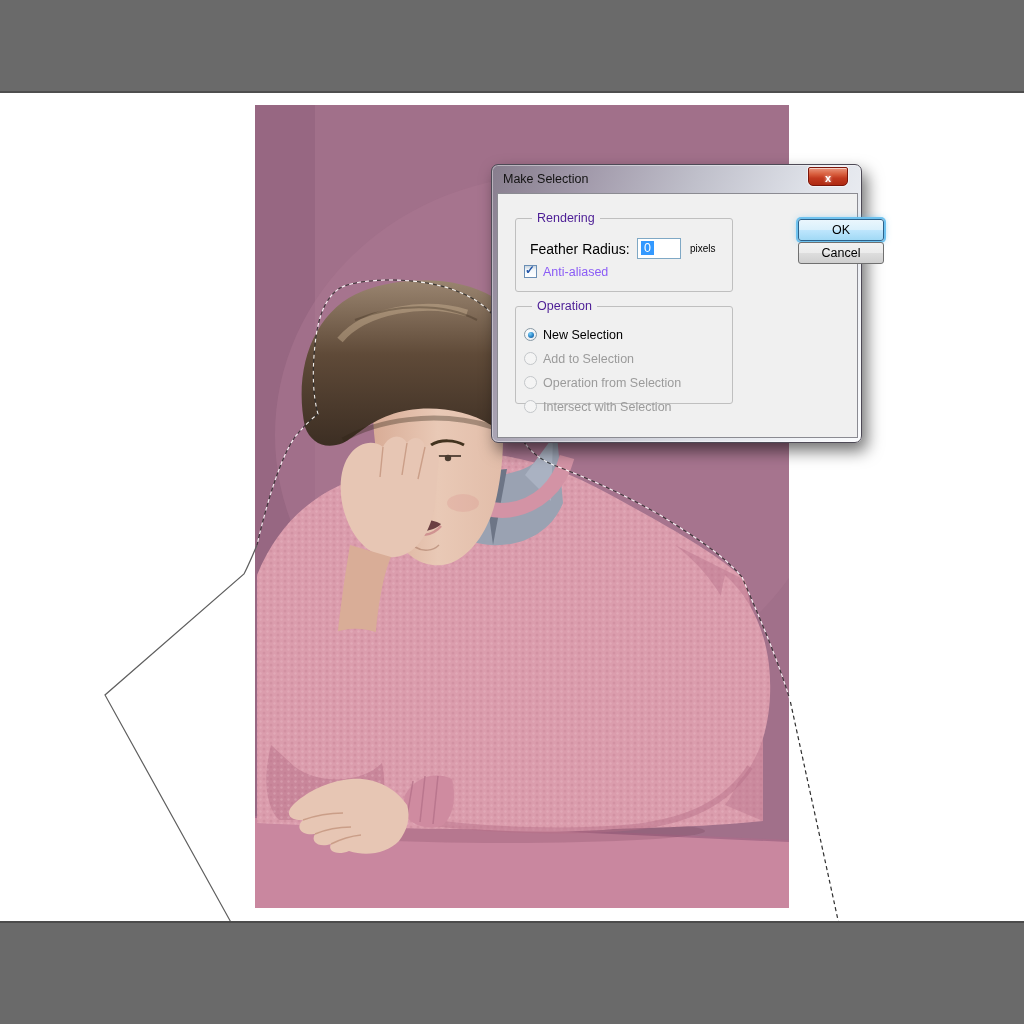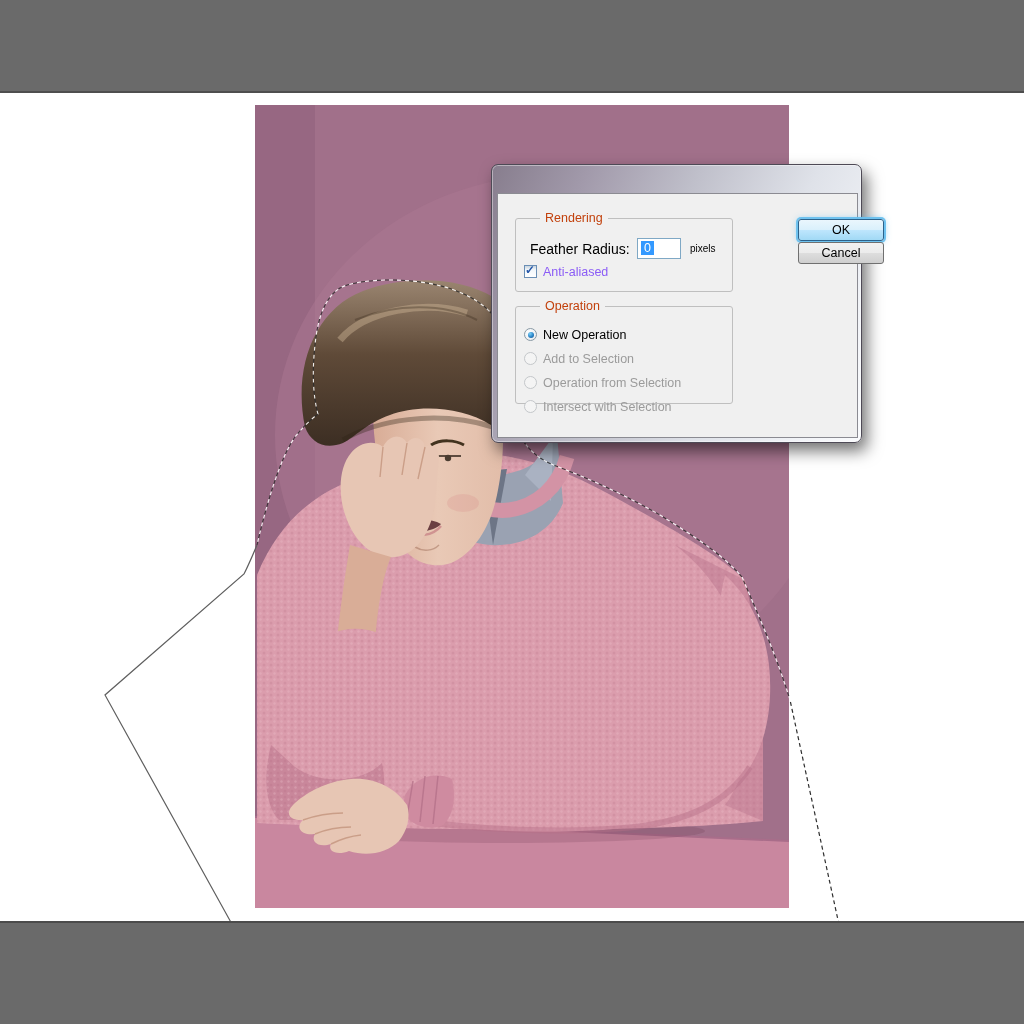--- a/index.html
+++ b/index.html
@@ -34,21 +34,21 @@
        border:1px solid #7c150a;border-radius:2px 2px 5px 5px;
        box-shadow:0 0 0 1px rgba(255,255,255,.5), inset 0 1px 0 rgba(255,255,255,.55);
        text-align:center;cursor:pointer;}
   .closebtn span{color:#fff;font-size:11px;font-weight:bold;line-height:18px;
        text-shadow:0 0 3px rgba(255,255,255,.9);}
   .client{position:absolute;left:5px;top:28px;width:361px;height:245px;
        background:#f0f0f0;border:1px solid #8b8b92;}
 
   .group{position:absolute;left:17px;width:218px;border:1px solid #bfbfbf;border-radius:3px;}
   .group .legend{position:absolute;top:-8px;left:16px;background:#f0f0f0;padding:0 5px;
-       font-size:12.5px;color:#c2410c;margin-left:8px;}
+       font-size:12.5px;color:#4c1d95;}
   .group.rendering{top:24px;height:74px;}
   .group.operation{top:112px;height:98px;}
 
   .feather-label{position:absolute;left:14px;top:20px;font-size:14px;color:#000;line-height:20px;}
   .textbox{position:absolute;left:121px;top:19px;width:44px;height:21px;background:#fff;
        border:1px solid #7fa8c5;padding:2px 3px;font-size:12.5px;cursor:text;}
   .textbox .sel{background:#3399ff;color:#fff;padding:0 3px;}
   .pixels{position:absolute;left:174px;top:20px;font-size:10px;color:#000;line-height:20px;}
 
   .checkrow{position:absolute;left:8px;top:46px;height:14px;}
@@ -169,20 +169,26 @@
     <path d="M233,926 L847,966" stroke="#c6c6c6" stroke-width="1.2" fill="none"></path>
     <path d="M847,966 L838,920 L790,700" stroke="#2e2e2e" stroke-width="1.2" fill="none" stroke-dasharray="4 3"></path>
 
     <g fill="none" stroke-width="1.1">
       <path d="M790,700 C776,654 757,612 742,577 C724,556 700,540 660,515 C620,492 580,475 556,466 C540,460 528,450 520,436 C512,420 506,396 506,372 C506,348 500,326 492,314 C478,298 452,286 420,282 C394,278 354,280 340,288 C326,297 318,315 315,345 C312,372 313,396 318,414 C310,420 302,428 295,437 C280,458 266,506 257,545" stroke="#ffffff" stroke-dasharray="4 4" opacity="0.9"></path>
       <path d="M790,700 C776,654 757,612 742,577 C724,556 700,540 660,515 C620,492 580,475 556,466 C540,460 528,450 520,436 C512,420 506,396 506,372 C506,348 500,326 492,314 C478,298 452,286 420,282 C394,278 354,280 340,288 C326,297 318,315 315,345 C312,372 313,396 318,414 C310,420 302,428 295,437 C280,458 266,506 257,545" stroke="#2b2b2b" stroke-dasharray="4 4" stroke-dashoffset="4" opacity="0.85"></path>
     </g>
   </svg>
 
   <div class="dlg">
+    <div class="titlebar">
+      <span class="title">Make Selection</span>
+      <div class="closebtn">
+        <span>x</span>
+      </div>
+    </div>
     <div class="client">
 
       <div class="group rendering">
         <span class="legend">Rendering</span>
         <span class="feather-label">Feather Radius:</span>
         <div class="textbox">
           <span class="sel">0</span>
         </div>
         <span class="pixels">pixels</span>
         <div class="checkrow">
@@ -190,21 +196,21 @@
             <span class="check">✓</span>
           </span>
           <span class="cblabel">Anti-aliased</span>
         </div>
       </div>
 
       <div class="group operation">
         <span class="legend">Operation</span>
         <div class="radiorow r0 selected">
           <span class="radio"></span>
-          <span class="rlabel">New Operation</span>
+          <span class="rlabel">New Selection</span>
         </div>
         <div class="radiorow r1 disabled">
           <span class="radio"></span>
           <span class="rlabel">Add to Selection</span>
         </div>
         <div class="radiorow r2 disabled">
           <span class="radio"></span>
           <span class="rlabel">Operation from Selection</span>
         </div>
         <div class="radiorow r3 disabled">

